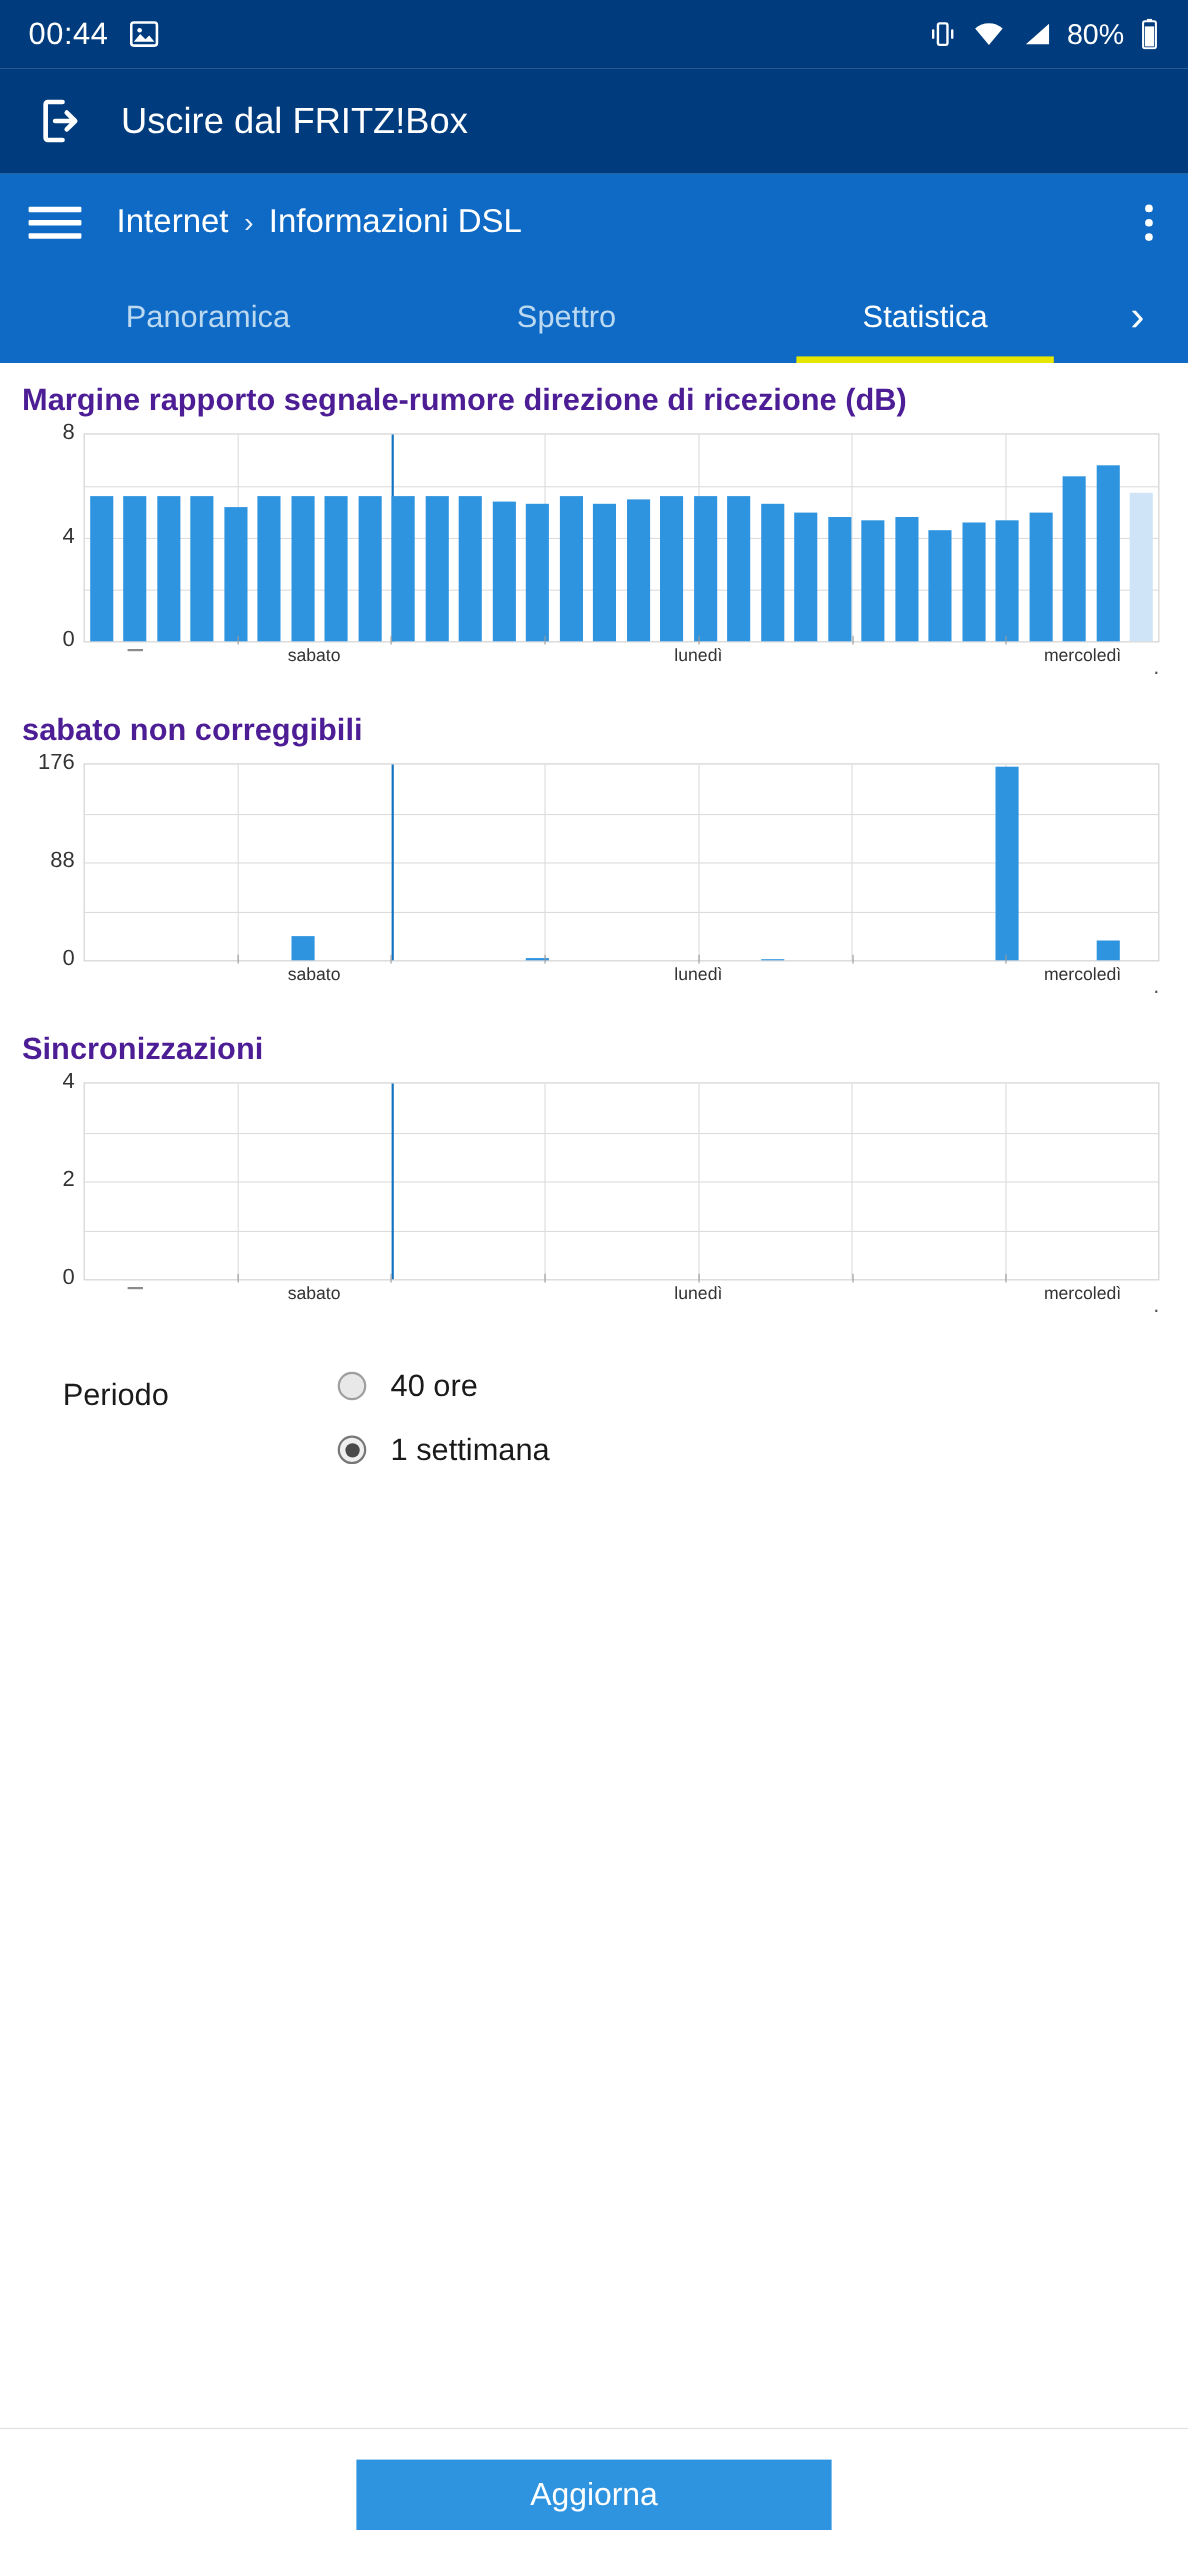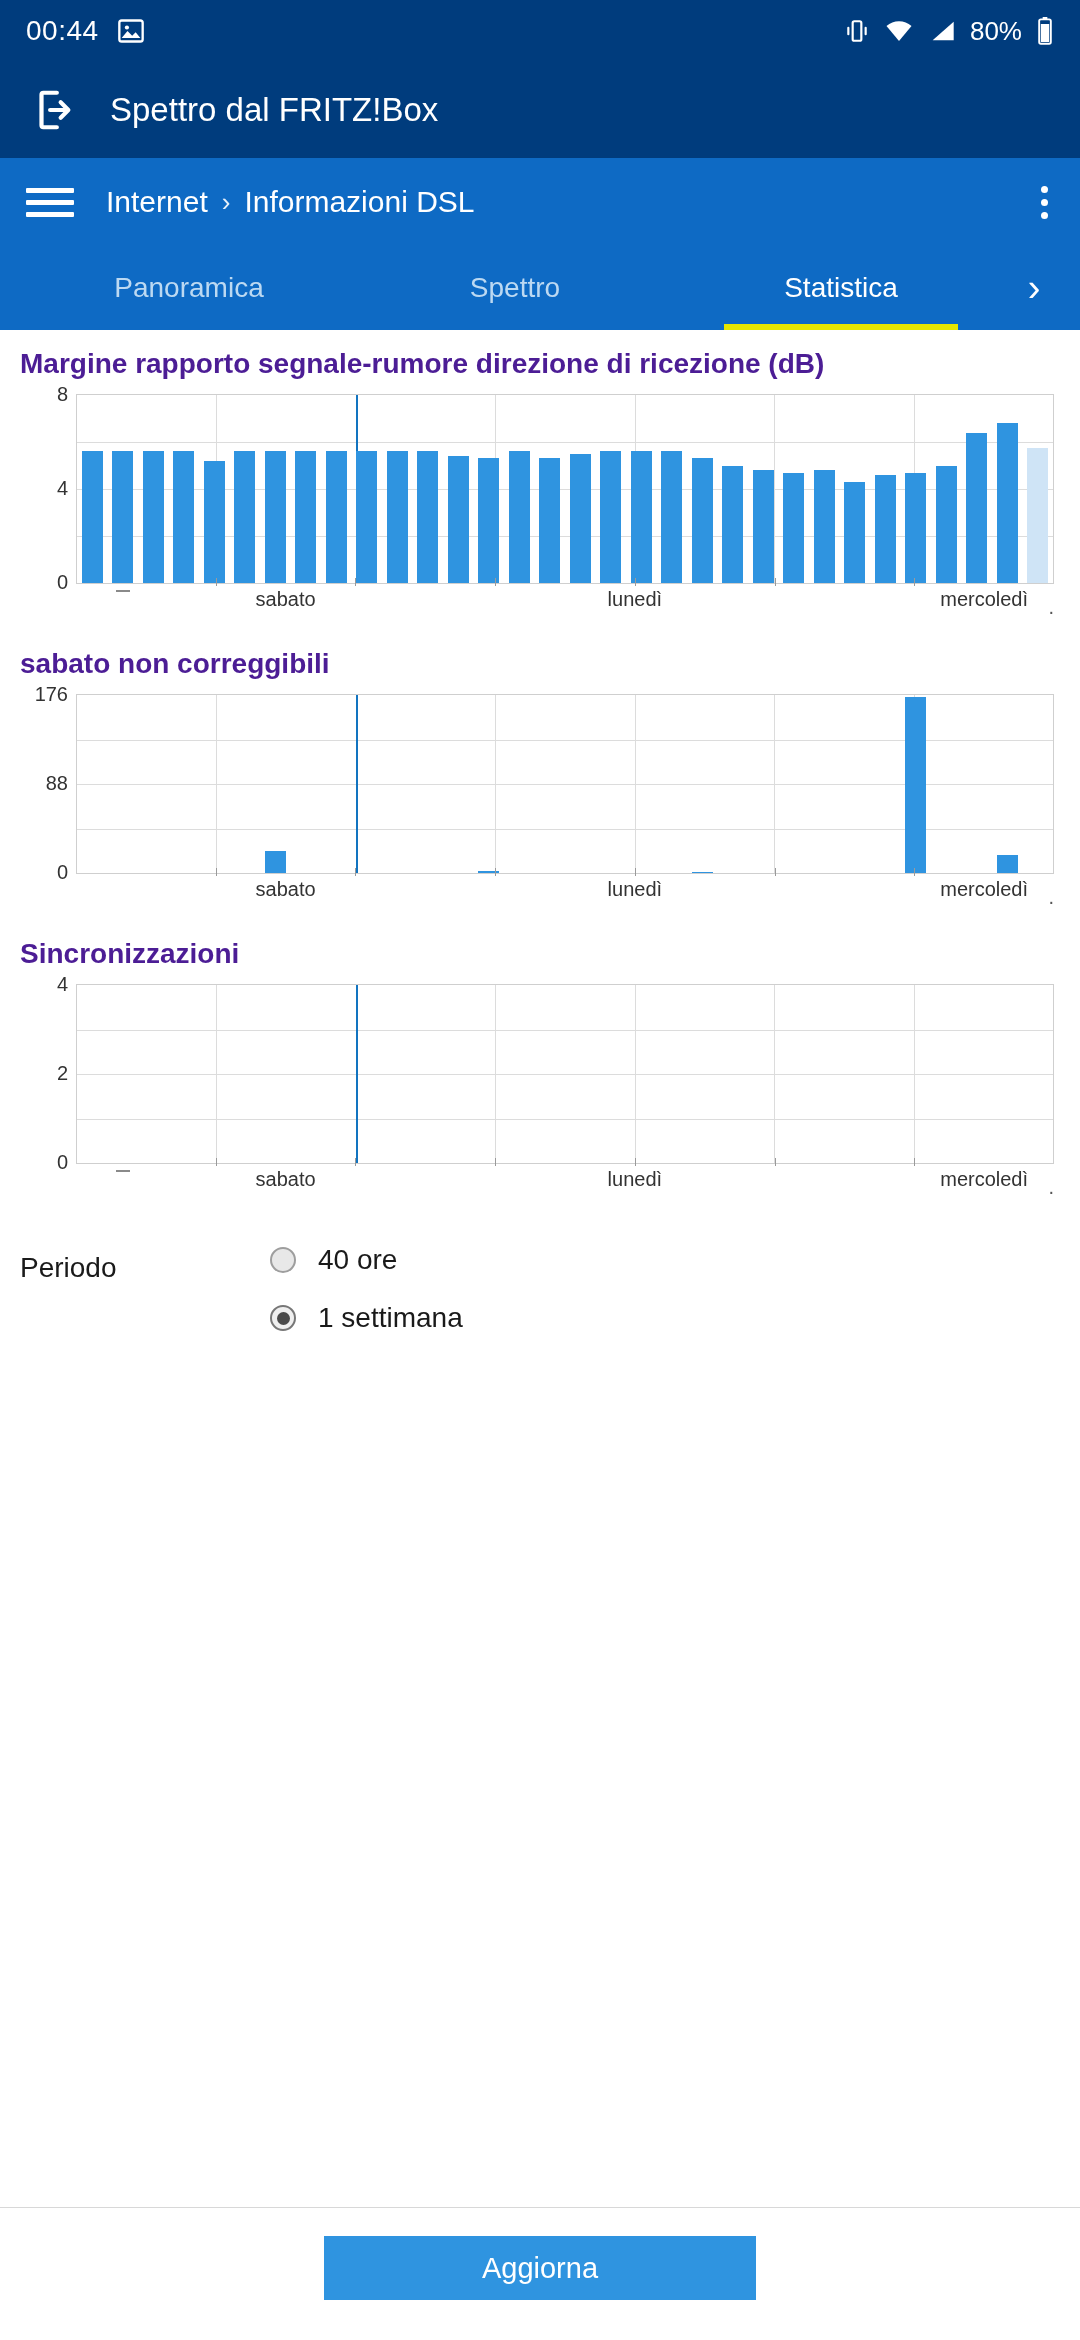--- a/index.html
+++ b/index.html
@@ -169,21 +169,21 @@
   .bar { width: 68%; background: #2f94e0; }
   .bar.pale { background: #cfe4f6; }
   .xlabels {
     position: relative;
     margin-left: 56px;
     height: 46px;
   }
   .xtick {
     position: absolute;
     top: 4px;
-    font-size: 20px;
+    font-size: 16px;
     color: #333;
     transform: translateX(-50%);
     white-space: nowrap;
   }
   .xtick-mark {
     position: absolute;
     top: -6px;
     width: 1px; height: 8px;
     background: #9a9a9a;
   }
@@ -196,20 +196,21 @@
     position: absolute;
     left: 40px; top: 6px;
     width: 14px; height: 2px; background: #8a8a8a;
   }
 
   
   .radio-section {
     padding: 34px 0 0 20px;
     display: flex;
     align-items: flex-start;
+    margin-left: 37px;
   }
   .radio-label {
     font-size: 28px;
     color: #1a1a1a;
     width: 250px;
     padding-top: 8px;
   }
   .radio-options { display: flex; flex-direction: column; gap: 26px; }
   .radio-row { display: flex; align-items: center; gap: 22px; cursor: pointer; }
   .radio {
@@ -286,21 +287,21 @@
           <rect x="2.4" y="6" width="7.2" height="15.6" fill="#fff"></rect>
         </svg>
     </span>
   </div>
 
   <div class="appbar">
     <svg class="logout-icon" viewBox="0 0 24 24">
         <path d="M14 3H7a1 1 0 0 0-1 1v16a1 1 0 0 0 1 1h7" fill="none" stroke="#fff" stroke-width="2.2" stroke-linecap="round"></path>
         <path d="M10.5 12h9M16 8l4 4-4 4" fill="none" stroke="#fff" stroke-width="2.2" stroke-linecap="round" stroke-linejoin="round"></path>
       </svg>
-    <span class="appbar-title">Spettro dal FRITZ!Box</span>
+    <span class="appbar-title">Uscire dal FRITZ!Box</span>
   </div>
 
   <div class="navbar">
     <div class="navrow">
       <div class="hamburger">
         <span></span>
           <span></span>
           <span></span>
       </div>
       <div class="breadcrumb">

